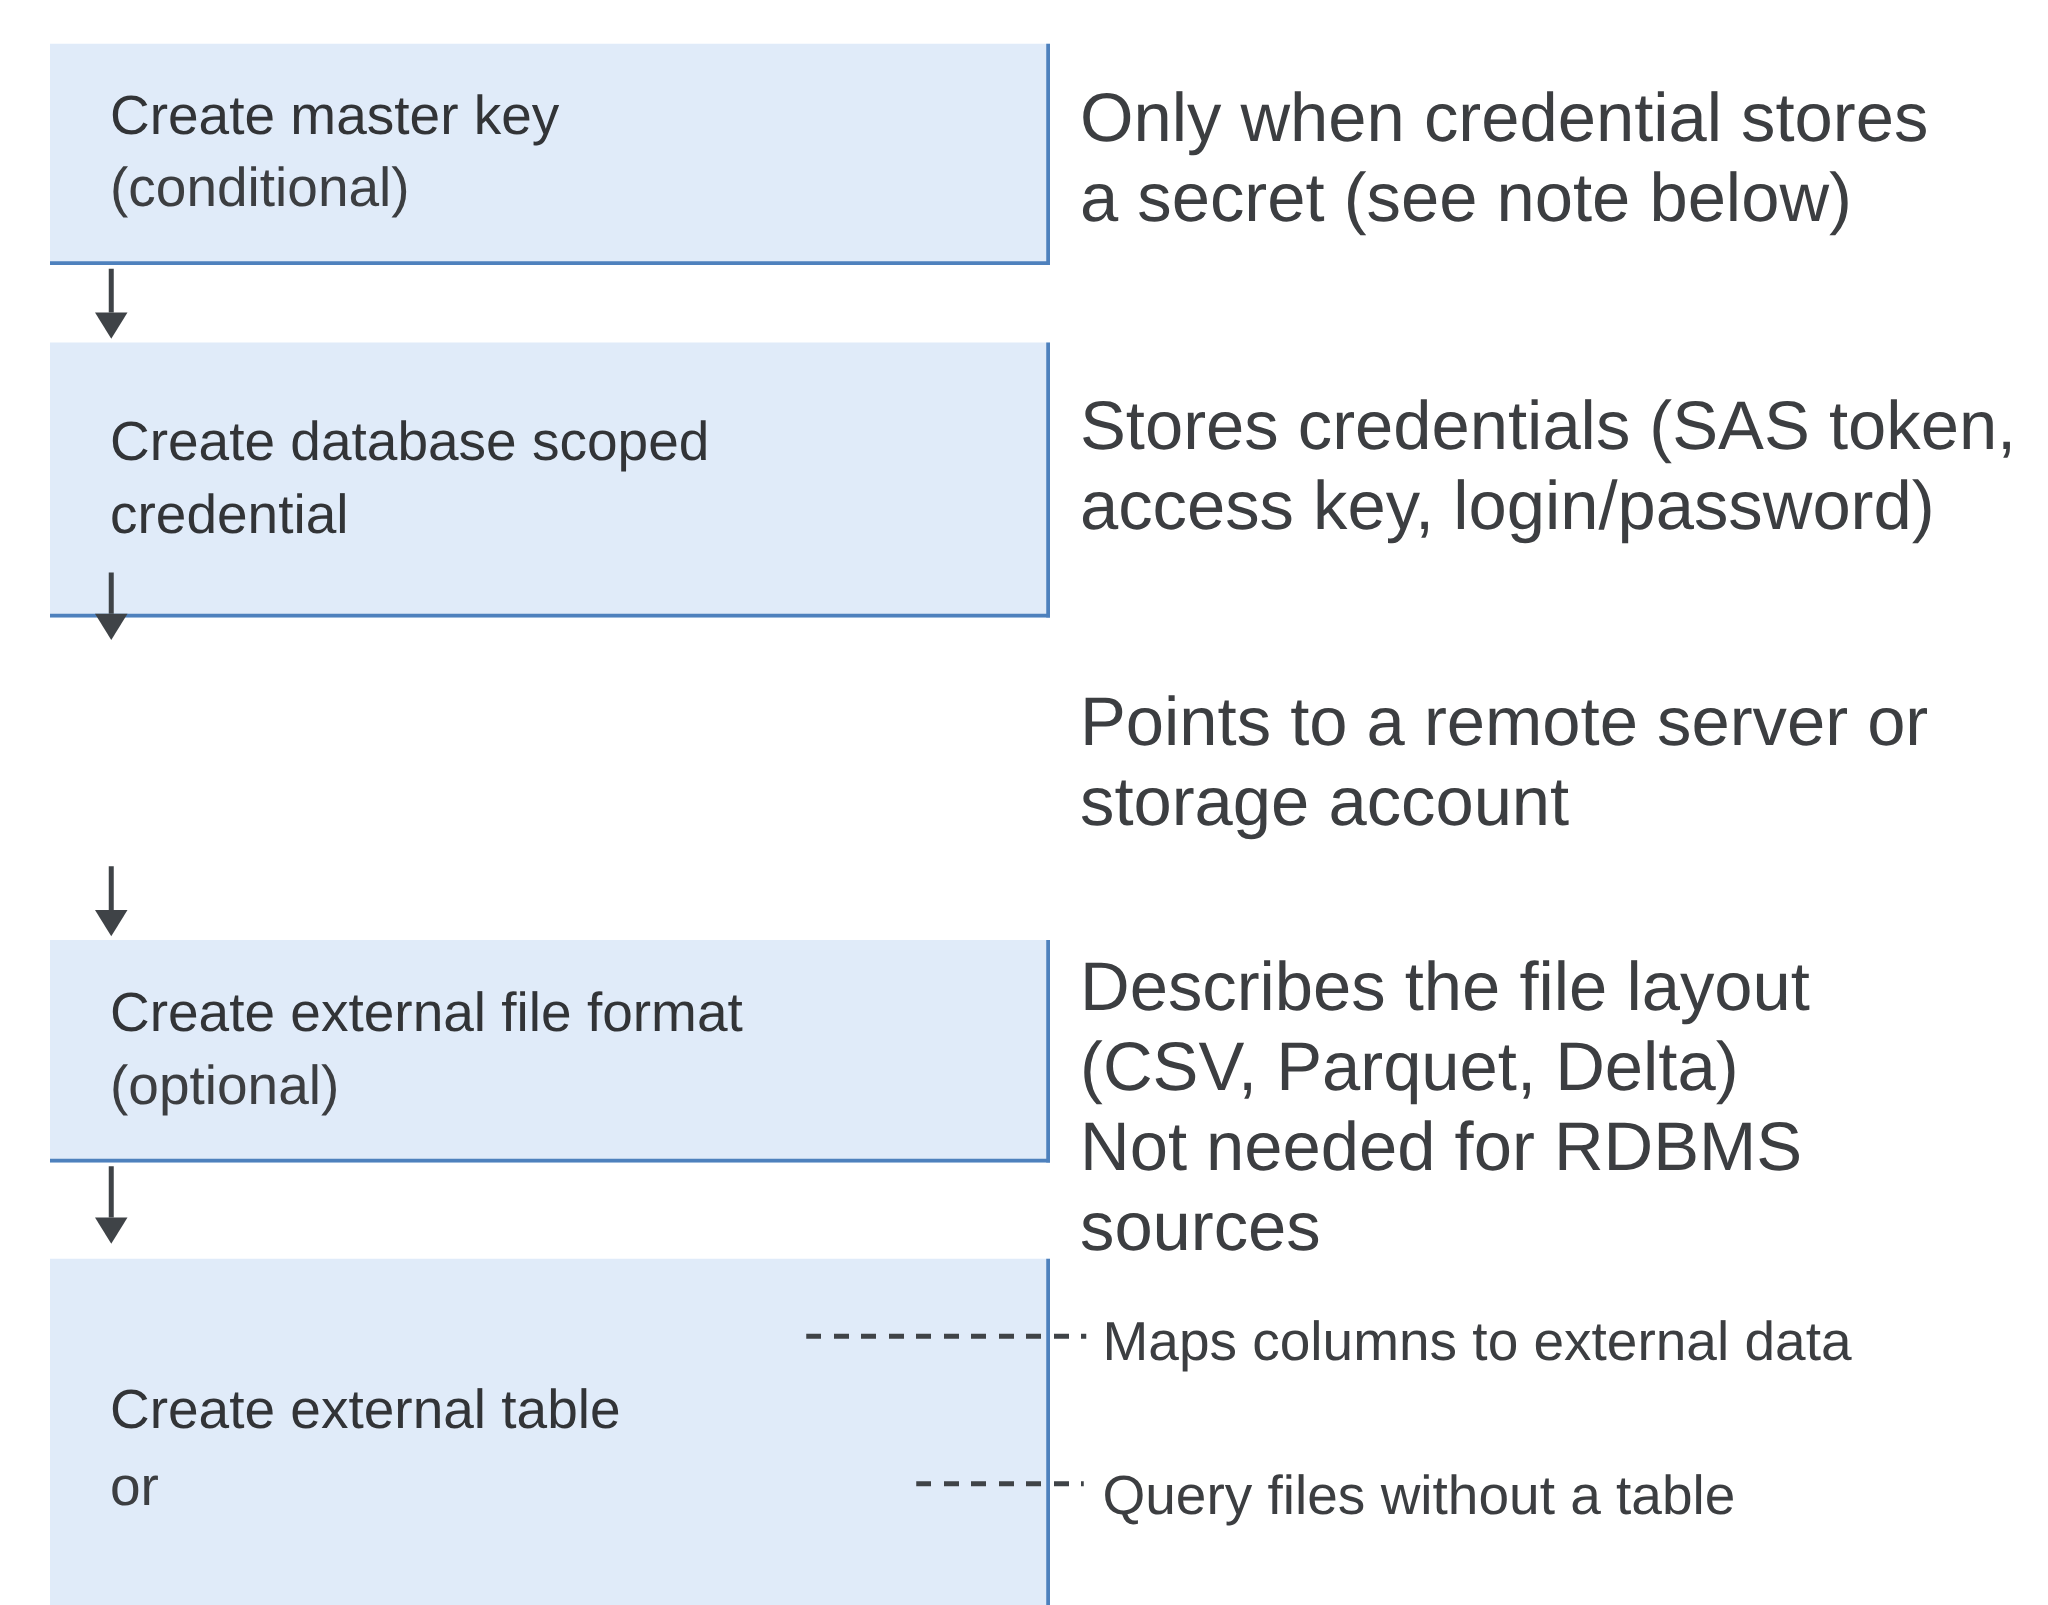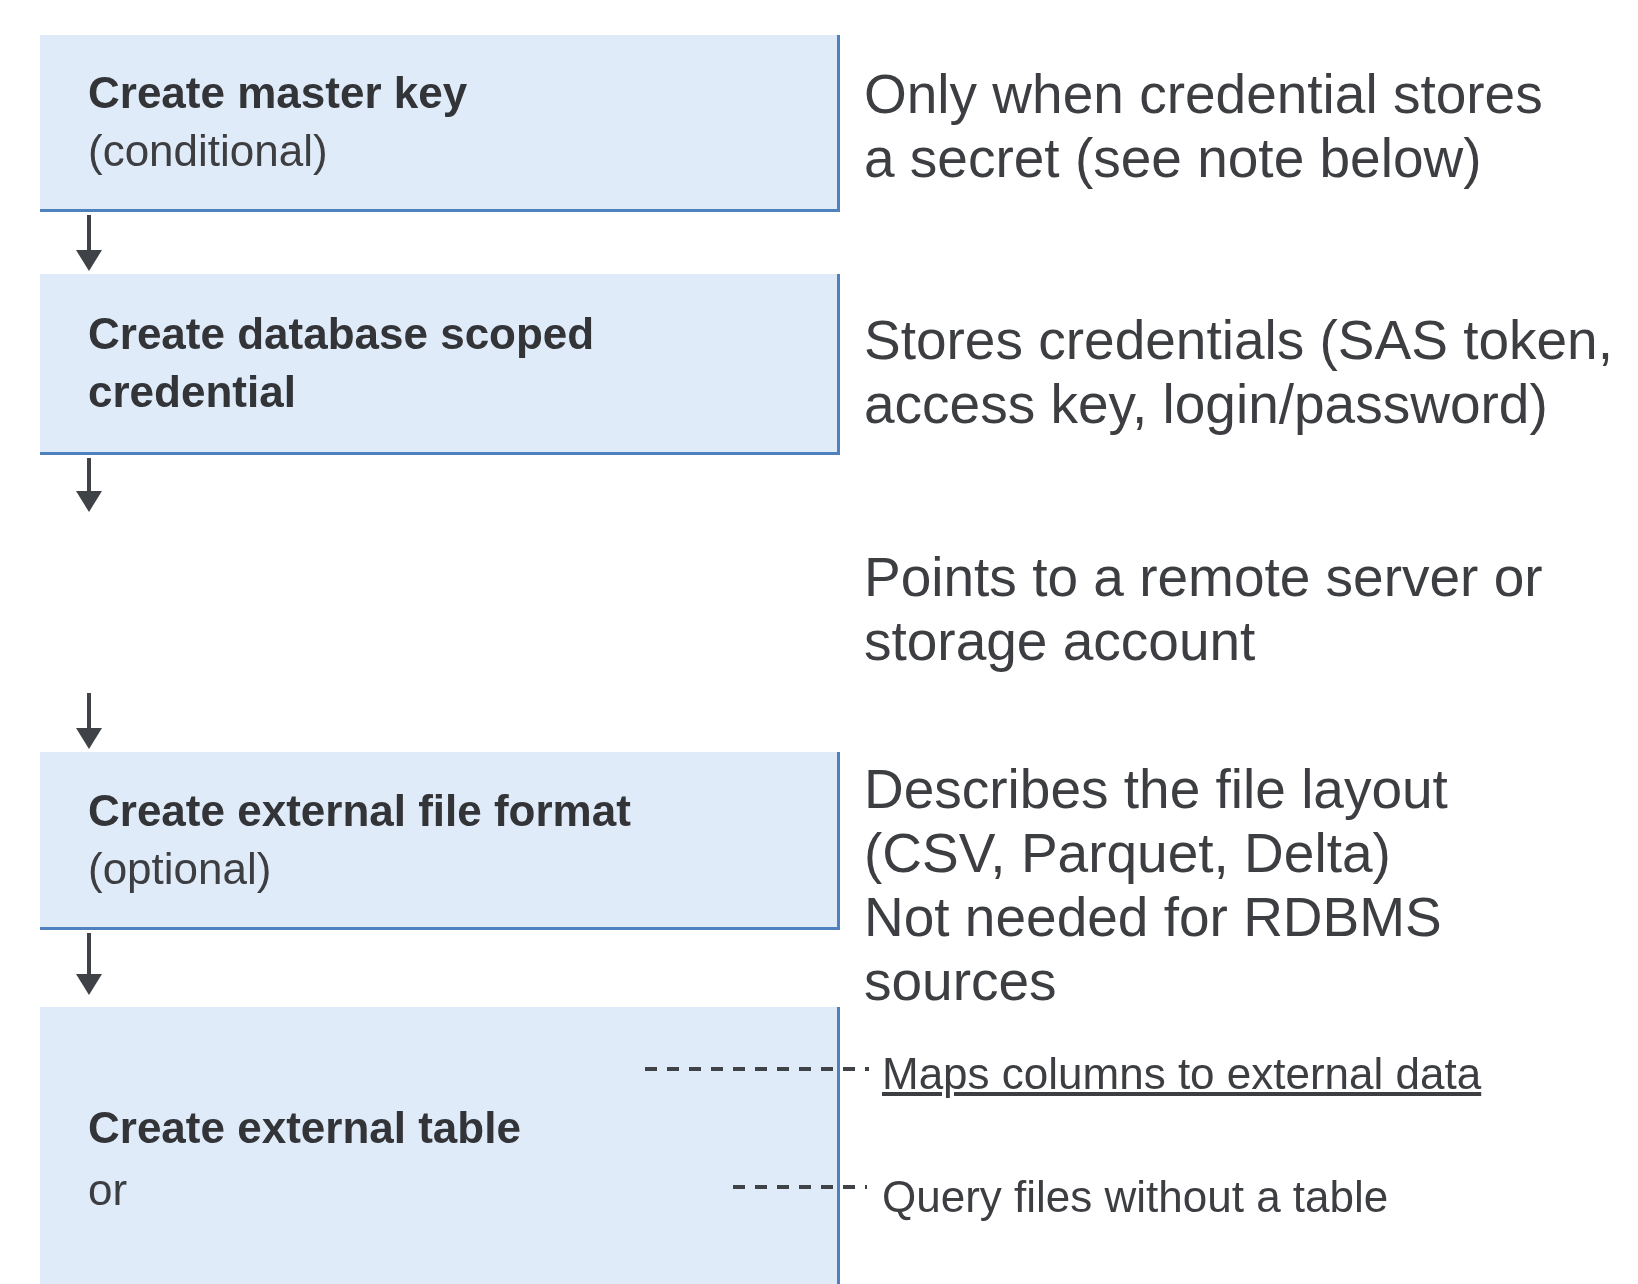--- a/index.html
+++ b/index.html
@@ -28,21 +28,21 @@
     flex-direction: column;
     justify-content: center;
     padding-left: 48px;
     padding-right: 20px;
   }
   .flow-box .line {
     font-size: 44px;
     line-height: 58px;
     color: var(--title-text, #333538);
   }
-  .flow-box .bold { font-weight: bold; }
+  .flow-box .bold { font-weight: normal; }
   .flow-box .regular { font-weight: normal; color: var(--note-text, #3c3e41); }
   .box5 .line { line-height: 62px; }
 
   .note {
     position: absolute;
     left: 864px;
     font-size: 55px;
     line-height: 64px;
     font-weight: normal;
     color: var(--note-text, #3c3e41);
@@ -98,21 +98,21 @@
   </div>
   <div class="note" style="top:62px;">
     <div>Only when credential stores</div>
     <div>a secret (see note below)</div>
   </div>
   <div class="arrow" style="top:215px; height:56px;">
     <span class="shaft"></span>
     <span class="head"></span>
   </div>
 
-  <div class="flow-box" style="top:274px; height:181px;">
+  <div class="flow-box" style="top:274px; height:220px;">
     <div class="line bold">Create database scoped</div>
     <div class="line bold">credential</div>
   </div>
   <div class="note" style="top:308px;">
     <div>Stores credentials (SAS token,</div>
     <div>access key, login/password)</div>
   </div>
   <div class="arrow" style="top:458px; height:54px;">
     <span class="shaft"></span>
     <span class="head"></span>
@@ -142,16 +142,16 @@
   </div>
 
   <div class="flow-box box5" style="top:1007px; height:307px;">
     <div class="line bold">Create external table</div>
     <div class="line regular">or</div>
   </div>
 
   <div class="dash-connector" style="left:645px; top:1067px; width:224px;"></div>
   <div class="dash-connector" style="left:733px; top:1185px; width:134px;"></div>
 
-  <div class="note-single" style="top:1048px;text-decoration:underline;">Maps columns to external data</div>
+  <div class="note-single" style="top:1048px;">Maps columns to external data</div>
   <div class="note-single" style="top:1171px;">Query files without a table</div>
 
 </div>
 
 </body></html>

